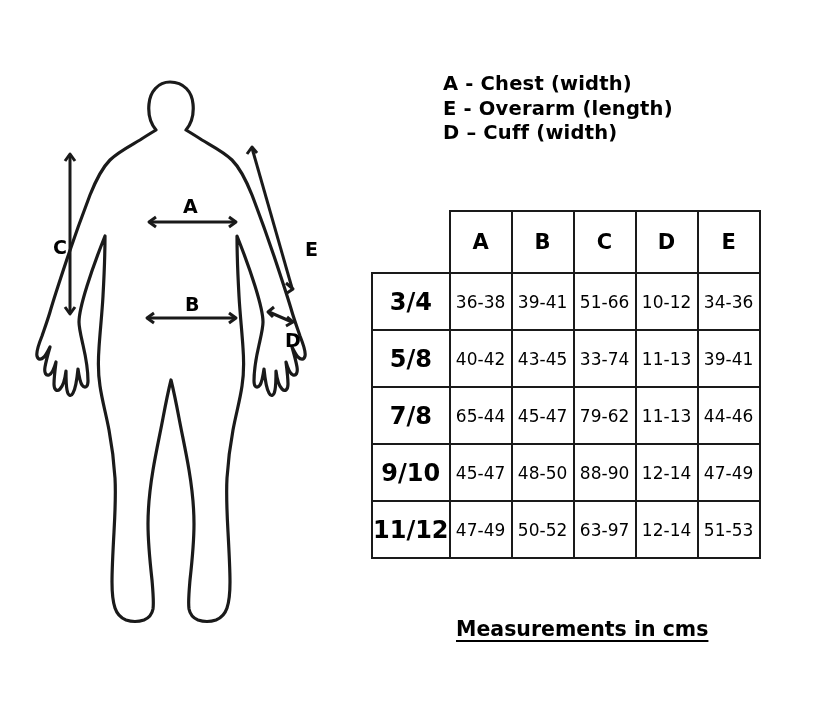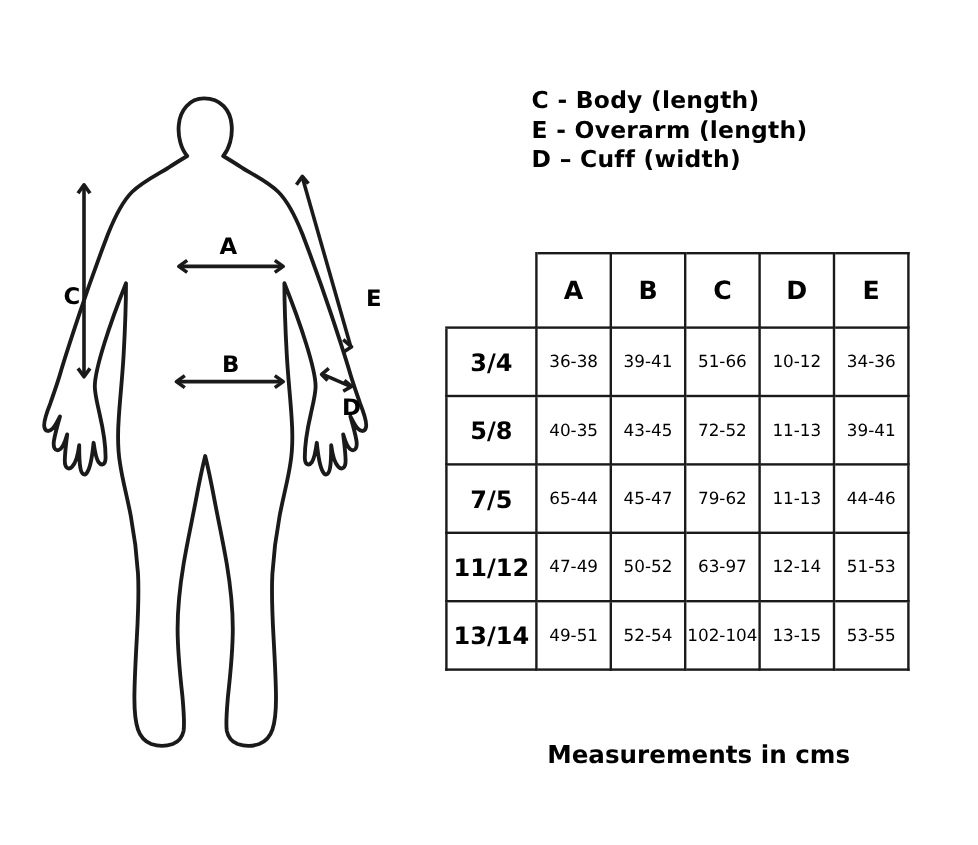--- a/index.html
+++ b/index.html
@@ -89,34 +89,35 @@
     font-size: 21px;
     font-weight: bold;
   }
   #size-table thead th.corner {
     border-left: none;
     border-top: none;
     border-right-color: #1a1a1a;
   }
   #size-table tbody td {
     height: 55px;
-    font-size: 14px;
+    font-size: 17px;
   }
   #size-table tbody td.size-cell {
-    font-size: 20px;
+    font-size: 24px;
     font-weight: bold;
   }
 
   
   #caption {
     position: absolute;
     left: 456px;
     top: 617px;
     font-size: 20.5px;
     font-weight: bold;
+    text-decoration: underline;
     text-underline-offset: 4px;
     white-space: nowrap;
   }
 </style>
 </head>
 <body>
 
 <div id="canvas">
 
   <div id="figure-area">
@@ -241,21 +242,21 @@
     </svg>
 
     <div class="fig-label" id="label-A">A</div>
     <div class="fig-label" id="label-B">B</div>
     <div class="fig-label" id="label-C">C</div>
     <div class="fig-label" id="label-D">D</div>
     <div class="fig-label" id="label-E">E</div>
   </div>
 
   <div id="legend">
-    <div class="legend-line">C - Body (length)</div>
+    <div class="legend-line">A - Chest (width)</div>
     <div class="legend-line">E - Overarm (length)</div>
     <div class="legend-line">D – Cuff (width)</div>
   </div>
 
   <table id="size-table">
     <colgroup>
       <col class="c-size">
       <col class="c-data">
       <col class="c-data">
       <col class="c-data">
@@ -276,48 +277,48 @@
       <tr>
         <td class="size-cell">3/4</td>
         <td>36-38</td>
         <td>39-41</td>
         <td>51-66</td>
         <td>10-12</td>
         <td>34-36</td>
       </tr>
       <tr>
         <td class="size-cell">5/8</td>
-        <td>40-35</td>
+        <td>40-42</td>
         <td>43-45</td>
-        <td>72-52</td>
+        <td>33-74</td>
         <td>11-13</td>
         <td>39-41</td>
       </tr>
       <tr>
-        <td class="size-cell">7/5</td>
+        <td class="size-cell">7/8</td>
         <td>65-44</td>
         <td>45-47</td>
         <td>79-62</td>
         <td>11-13</td>
         <td>44-46</td>
+      </tr>
+      <tr>
+        <td class="size-cell">9/10</td>
+        <td>45-47</td>
+        <td>48-50</td>
+        <td>88-90</td>
+        <td>12-14</td>
+        <td>47-49</td>
       </tr>
       <tr>
         <td class="size-cell">11/12</td>
         <td>47-49</td>
         <td>50-52</td>
         <td>63-97</td>
         <td>12-14</td>
         <td>51-53</td>
       </tr>
-      <tr>
-        <td class="size-cell">13/14</td>
-        <td>49-51</td>
-        <td>52-54</td>
-        <td>102-104</td>
-        <td>13-15</td>
-        <td>53-55</td>
-      </tr>
     </tbody>
   </table>
 
   <div id="caption">Measurements in cms</div>
 
 </div>
 
 </body></html>

